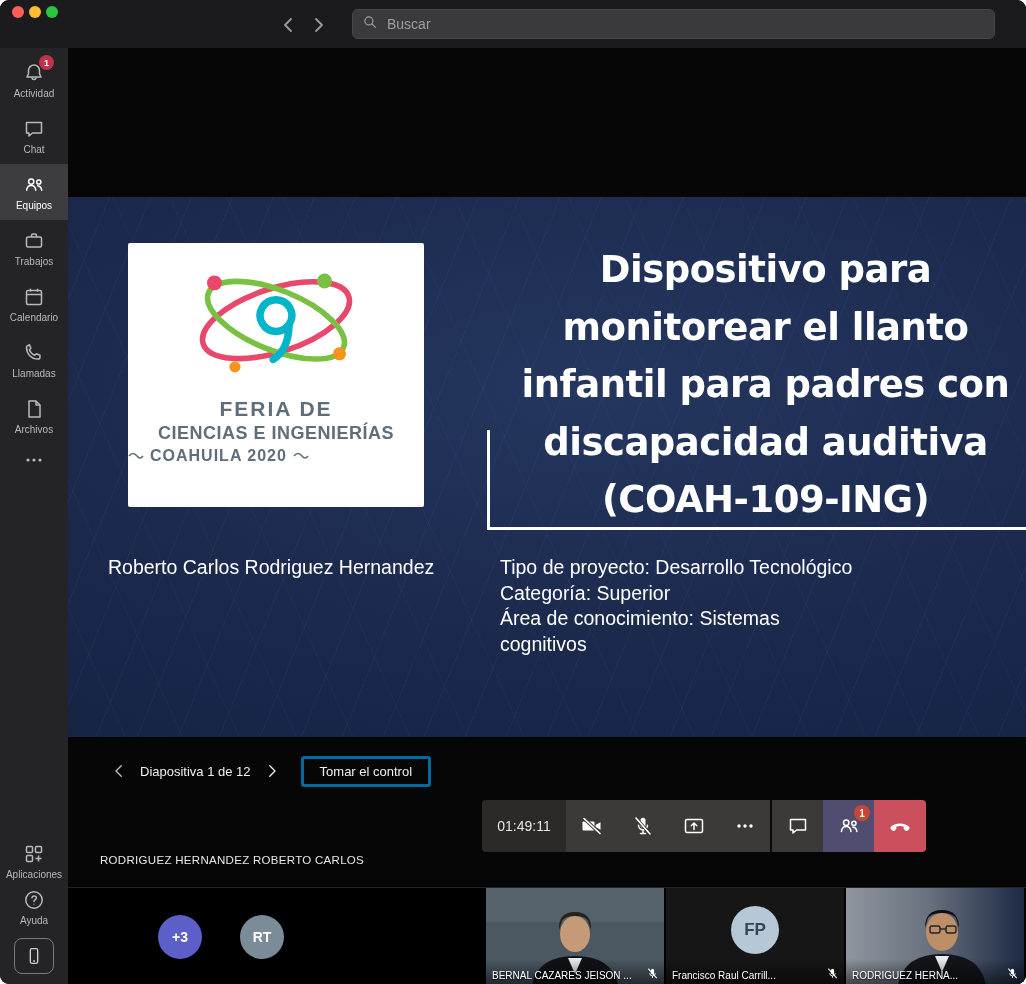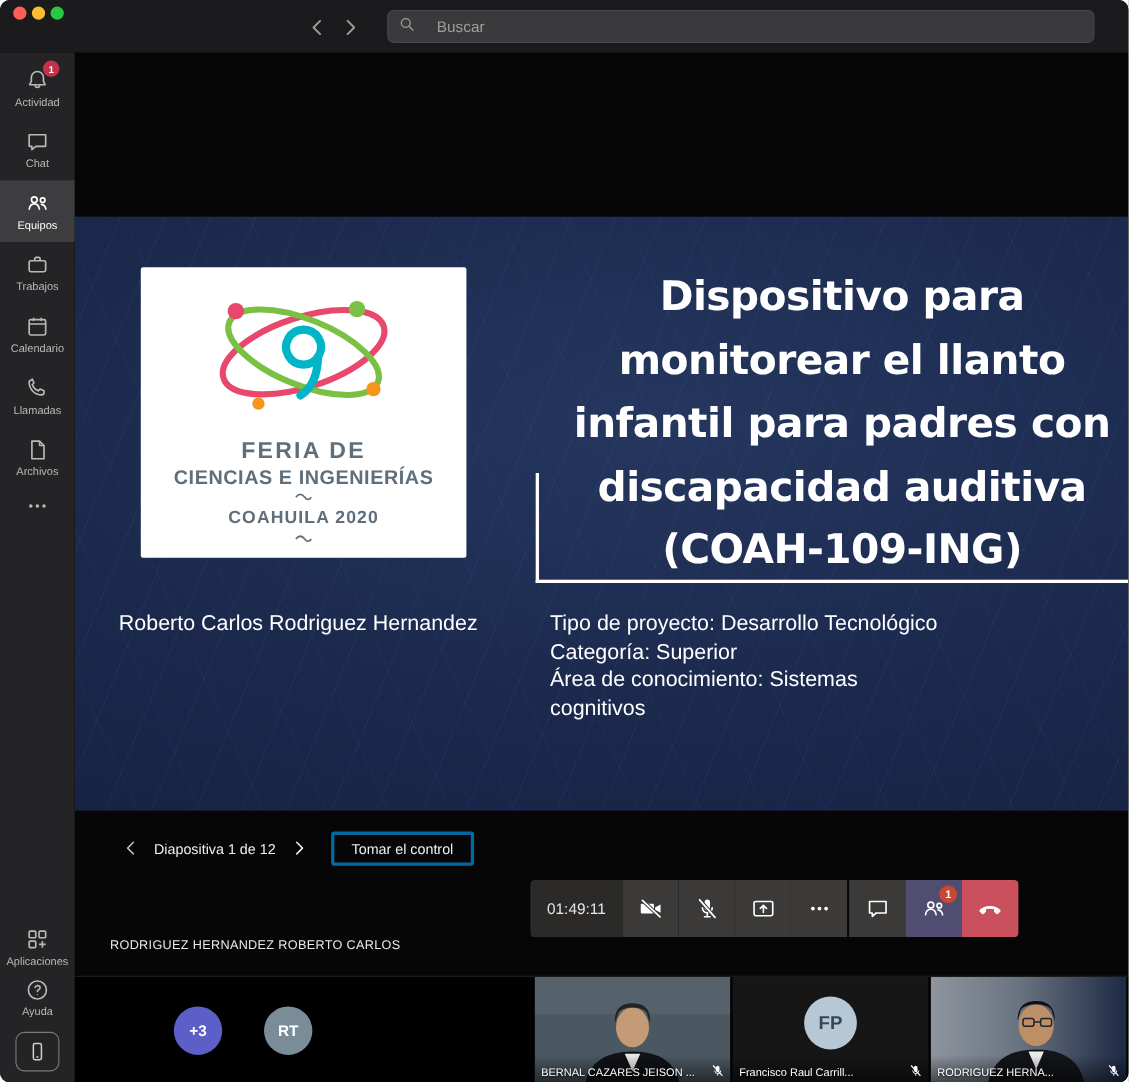--- a/index.html
+++ b/index.html
@@ -8,21 +8,21 @@
 
   
   .titlebar{position:absolute;top:0;left:0;right:0;height:48px;background:var(--titlebar-bg,#1b1b1d);}
   .tl{position:absolute;top:6px;width:12px;height:12px;border-radius:50%;display:inline-block;cursor:default;}
   .tl-close{left:12px;background:var(--mac-close,#ff5f57);}
   .tl-min{left:29px;background:var(--mac-min,#febc2e);}
   .tl-max{left:46px;background:var(--mac-max,#28c840);}
   .navchev{position:absolute;top:13px;width:24px;height:24px;background:none;border:none;padding:0;color:#9b9b9b;cursor:pointer;}
   .navchev.back{left:277px;}
   .navchev.fwd{left:306px;}
-  .searchbox{position:absolute;left:352px;top:9px;width:643px;height:30px;background:#3a3a3c;border:1px solid #474749;border-radius:6px;box-sizing:border-box;display:flex;align-items:center;padding:0 9px;gap:17px;}
+  .searchbox{position:absolute;left:352px;top:9px;width:643px;height:30px;background:#3a3a3c;border:1px solid #474749;border-radius:6px;box-sizing:border-box;display:flex;align-items:center;padding:0 9px;gap:7px;}
   .searchbox input{flex:1;background:transparent;border:none;outline:none;color:#e6e6e6;font-size:14px;font-family:"Liberation Sans",sans-serif;}
   .searchbox input::placeholder{color:#9e9e9e;}
 
   
   .sidebar{position:absolute;left:0;top:48px;bottom:0;width:68px;background:var(--sidebar-bg,#242426);padding-top:4px;box-sizing:border-box;}
   .side-item{height:56px;display:flex;flex-direction:column;align-items:center;justify-content:center;gap:3px;color:#b9b9b9;cursor:pointer;}
   .side-item.selected{background:var(--sidebar-selected-bg,#3d3d40);color:#fff;}
   .side-item .icon-wrap{position:relative;width:24px;height:24px;}
   .side-item svg{display:block;}
   .side-label{font-size:10px;line-height:11px;}
@@ -37,21 +37,21 @@
 
   .slide{position:absolute;left:0;top:149px;width:958px;height:540px;overflow:hidden;background:radial-gradient(120% 95% at 55% 35%, #25375f 0%, var(--slide-bg,#1c2a4e) 45%, #152040 100%);}
   .slide::before{content:"";position:absolute;inset:0;background:
     repeating-linear-gradient(112deg, rgba(96,140,220,.07) 0 1px, transparent 1px 38px),
     repeating-linear-gradient(66deg, rgba(96,140,220,.05) 0 1px, transparent 1px 52px);}
   .logo-card{position:absolute;left:60px;top:46px;width:296px;height:264px;background:#ffffff;border-radius:2px;text-align:center;z-index:2;}
   .logo-art{margin-top:10px;}
   .logo-line{color:#5f6e7a;font-weight:bold;}
   .logo-line1{font-size:21px;letter-spacing:2px;margin-top:0px;}
   .logo-line2{font-size:18px;letter-spacing:.5px;margin-top:2px;}
-  .logo-line3-row{display:flex;align-items:center;gap:6px;margin-top:3px;color:#5f6e7a;flex-direction:column;}
+  .logo-line3-row{display:flex;align-items:center;gap:6px;margin-top:3px;color:#5f6e7a;}
   .logo-line3{font-size:16px;letter-spacing:1px;}
 
   .slide-title{position:absolute;left:440px;top:44px;width:515px;text-align:center;color:#fff;
     font-family:"DejaVu Sans",sans-serif;font-weight:800;font-size:37px;line-height:57.5px;letter-spacing:-.5px;z-index:2;}
   .title-bracket{position:absolute;left:419px;top:233px;width:539px;height:100px;border-left:3px solid #fff;border-bottom:3px solid #fff;box-sizing:border-box;z-index:1;}
   .authors{position:absolute;left:40px;top:358px;color:#fff;font-size:19.5px;line-height:25.5px;z-index:2;}
   .details{position:absolute;left:432px;top:358px;color:#fff;font-size:19.5px;line-height:25.5px;z-index:2;}
 
   
   .pres-nav{position:absolute;left:42px;top:708px;height:30px;display:flex;align-items:center;gap:12px;color:#fff;}

